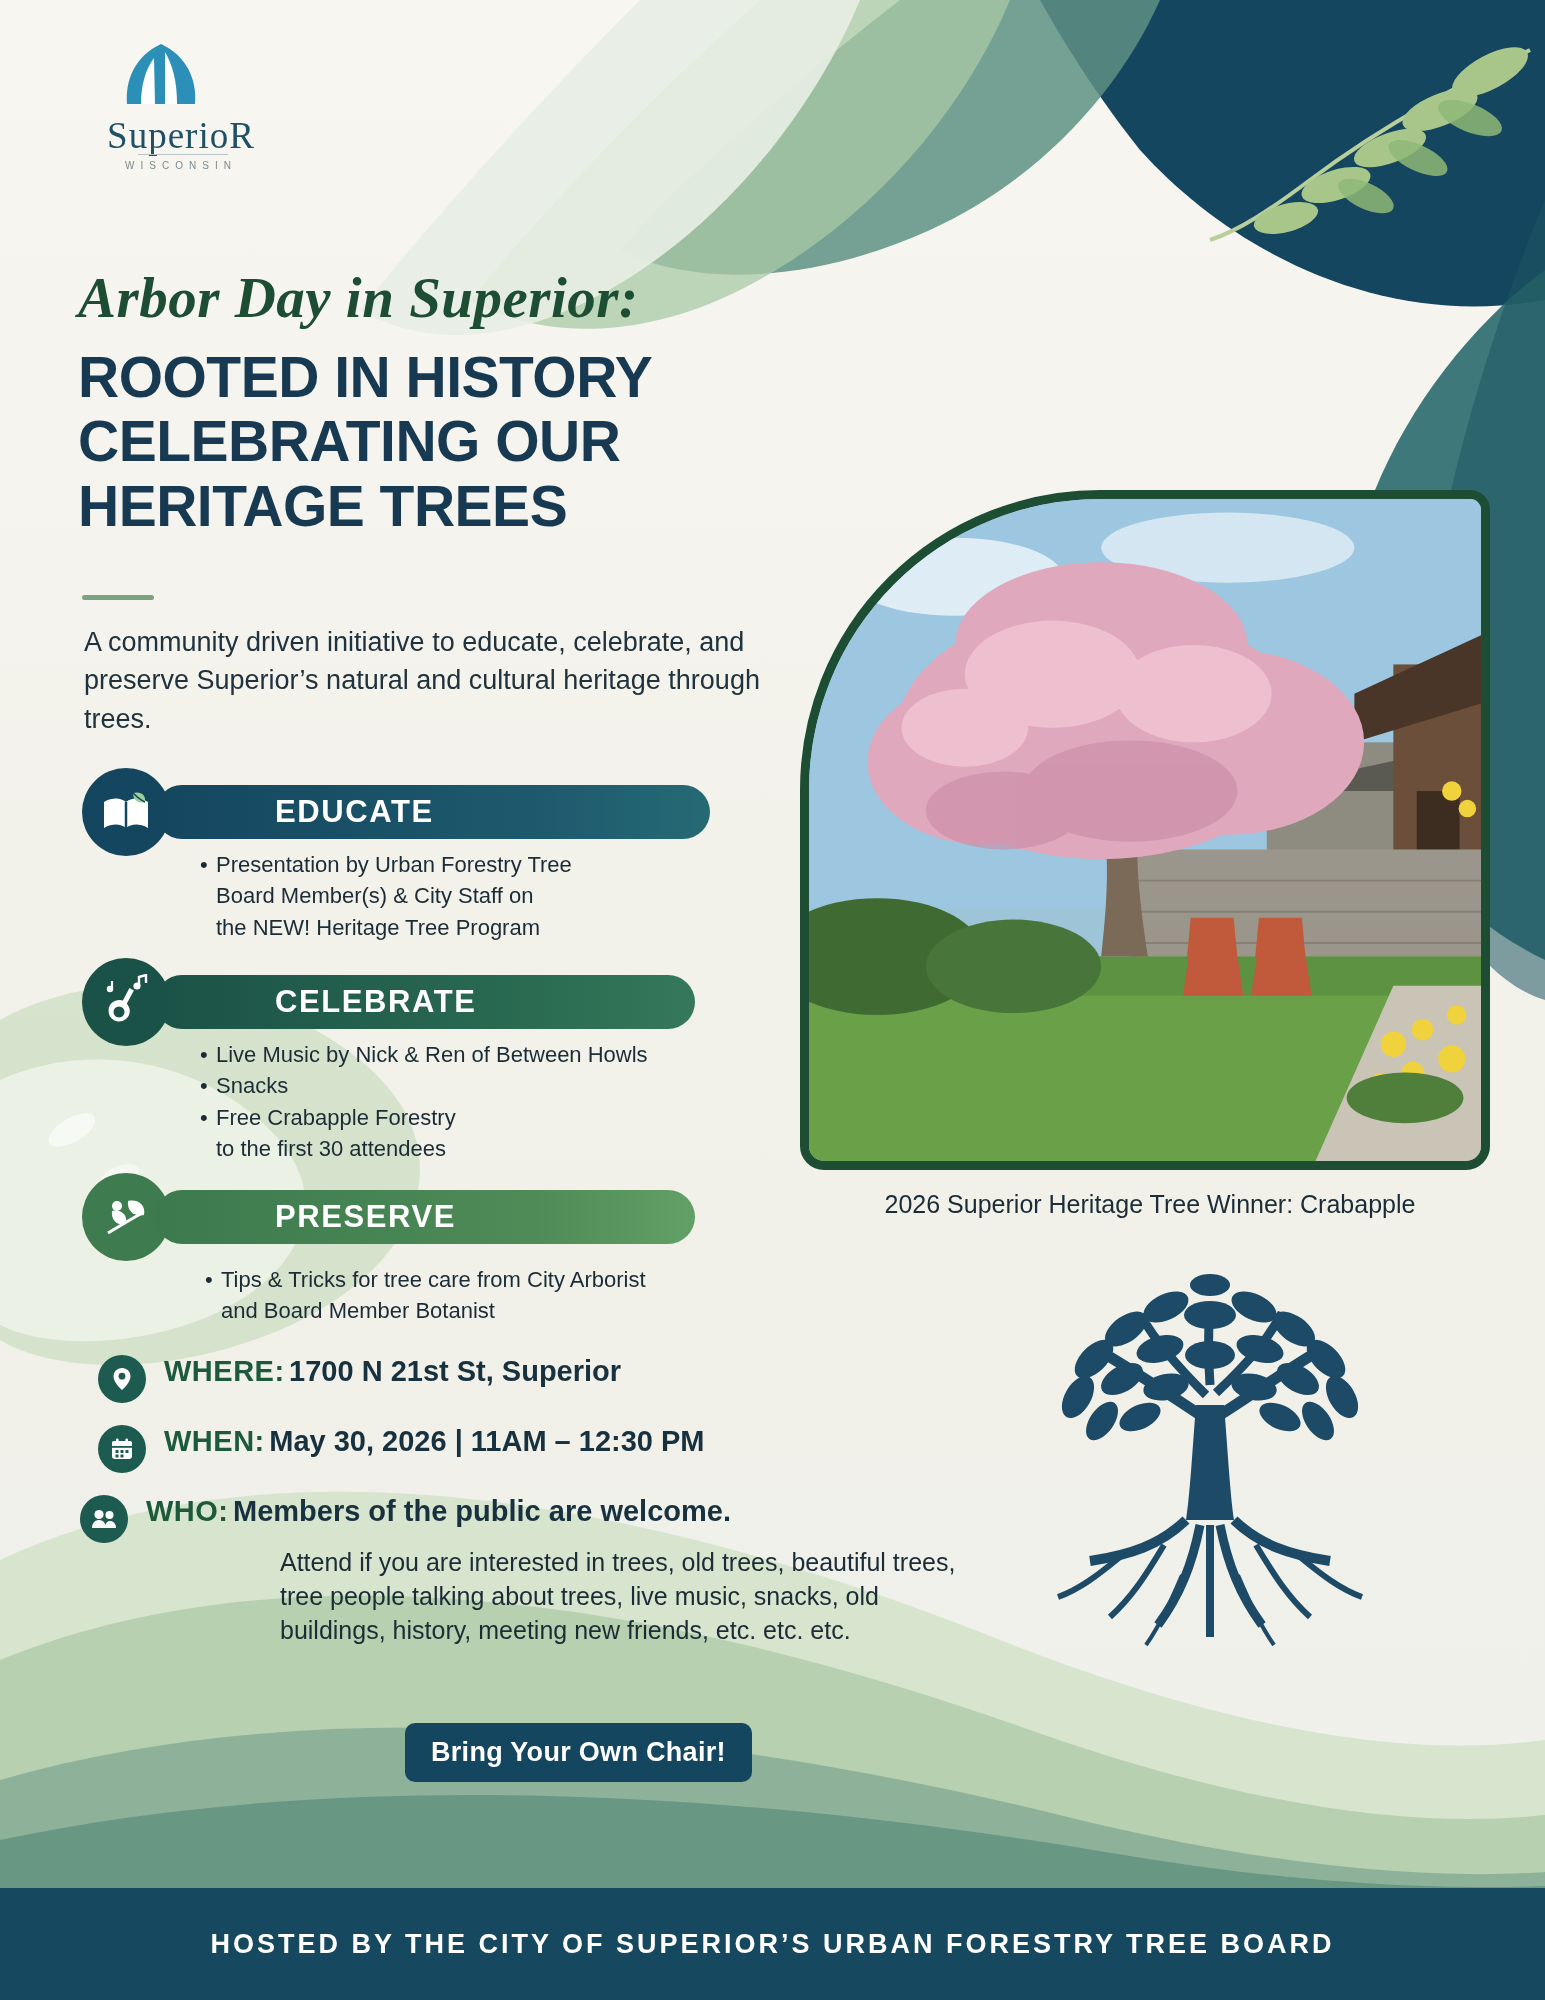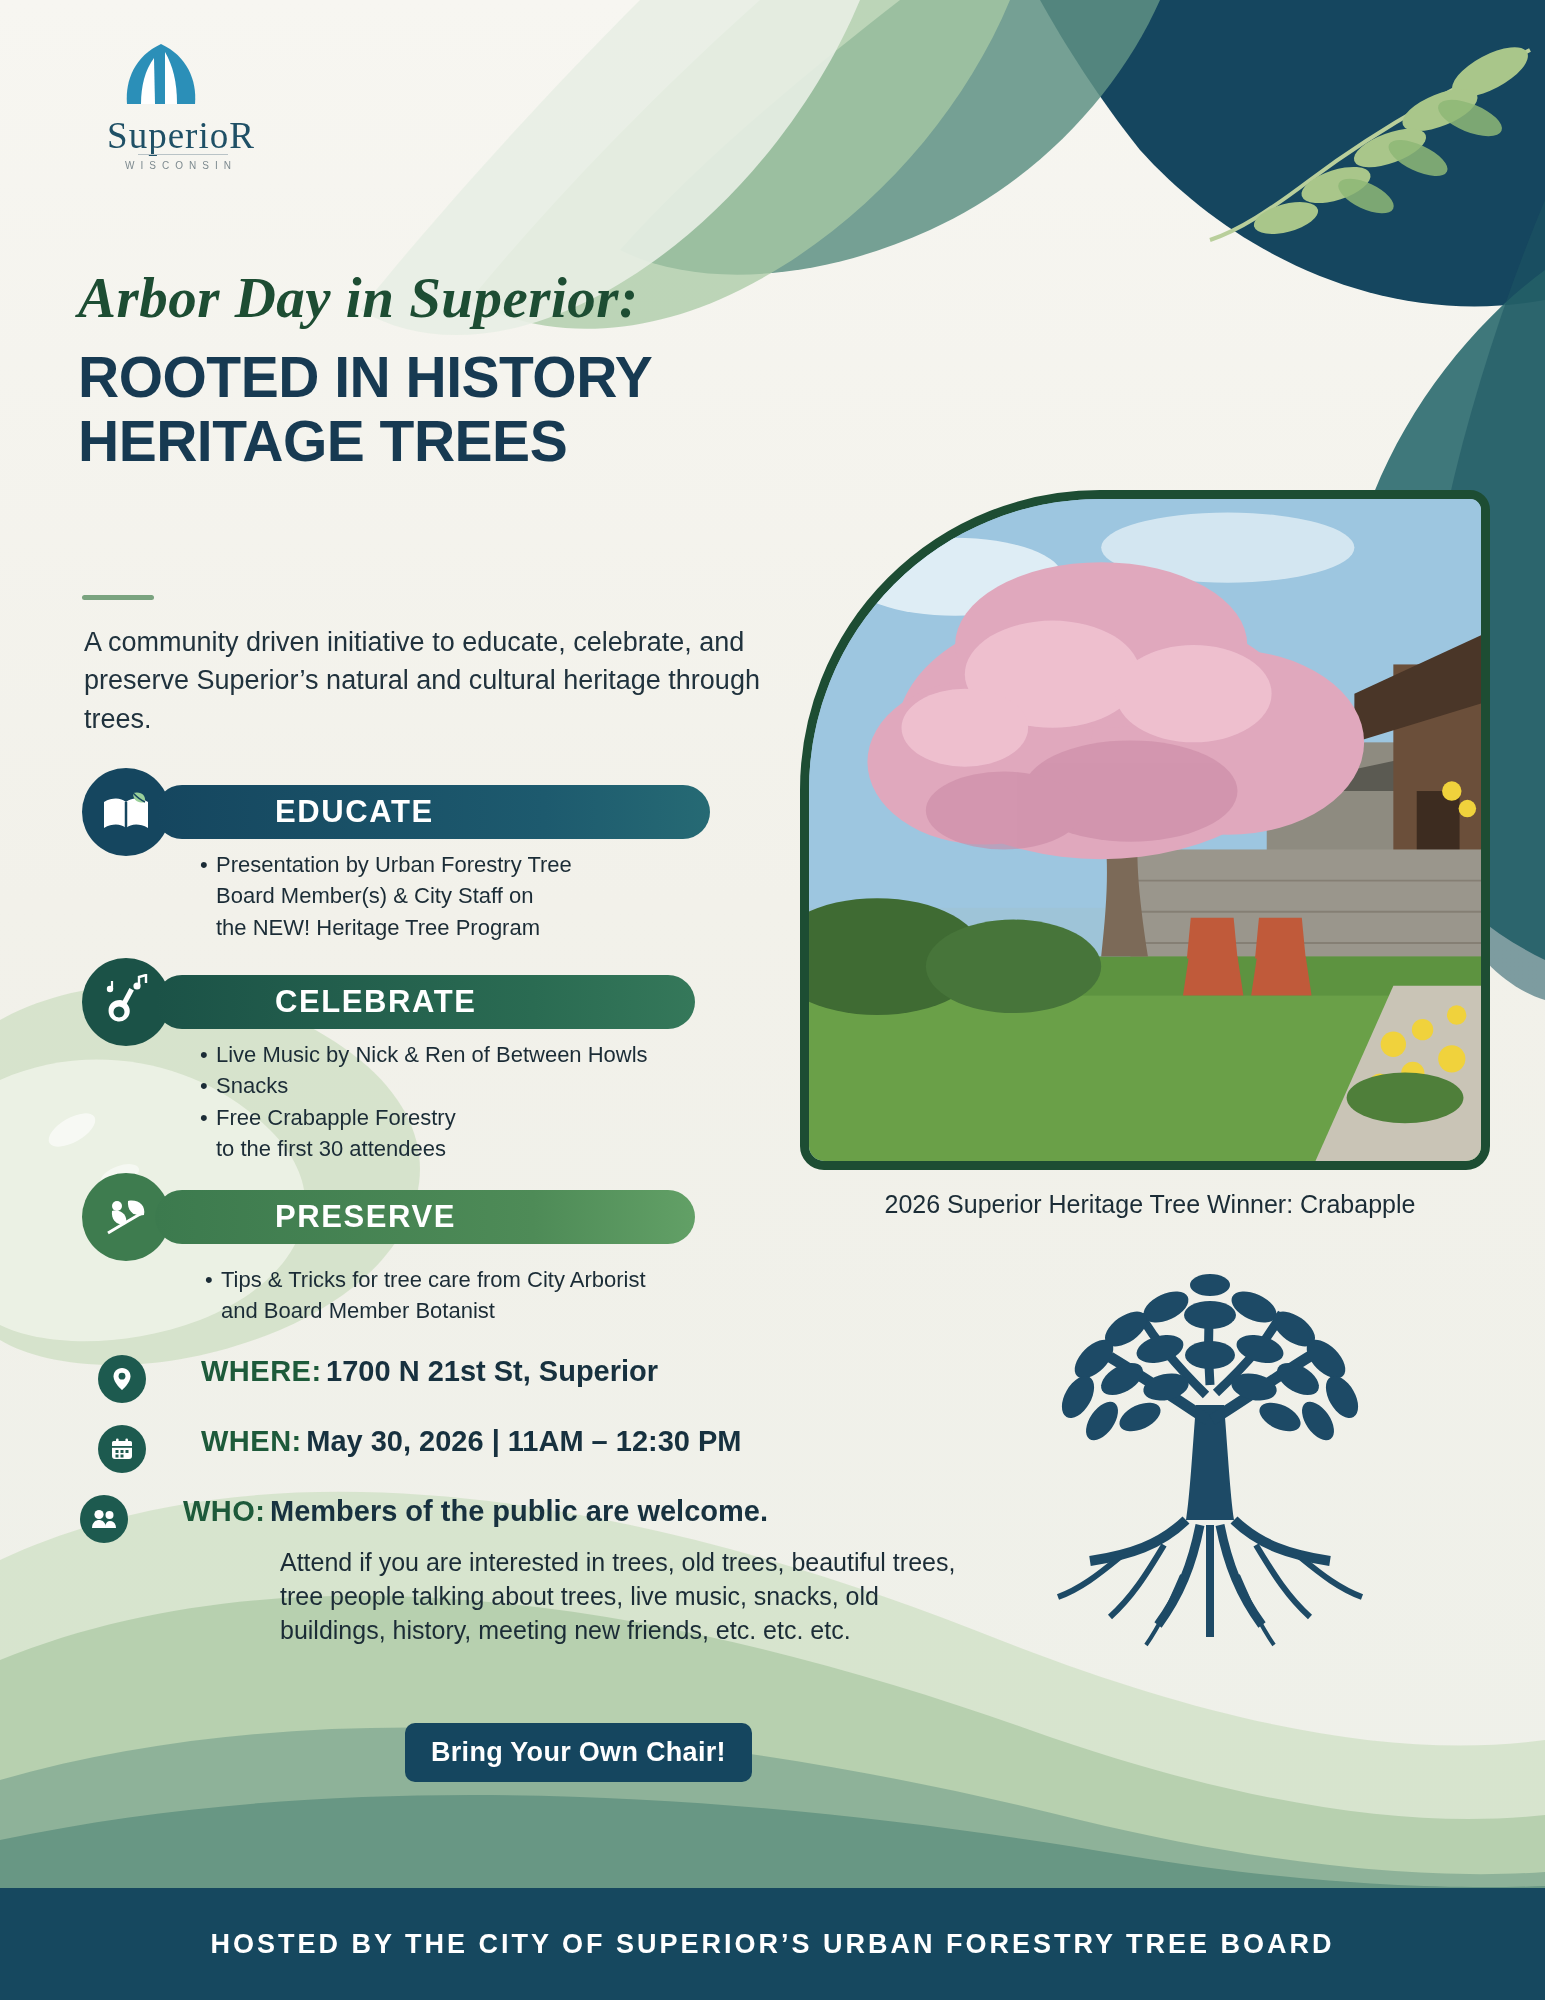--- a/index.html
+++ b/index.html
@@ -94,21 +94,21 @@
     overflow:hidden;
     box-sizing:border-box;
     background:#9ec4d8;
   }
   .photo-caption{
     position:absolute;left:800px;top:1190px;width:700px;
     text-align:center;font-size:25px;color:#1b2c36;
   }
 
   
-  .info-row{position:absolute;display:flex;align-items:flex-start;gap:37px;}
+  .info-row{position:absolute;display:flex;align-items:flex-start;}
   .info-icon{
     width:48px;height:48px;border-radius:50%;
     background:#1d5a4f;display:flex;align-items:center;justify-content:center;
     flex:0 0 48px;margin-right:18px;
   }
   .info-label{font-weight:bold;font-size:29px;color:#1d5a3a;letter-spacing:0.5px;}
   .info-value{font-weight:bold;font-size:29px;color:#17313f;}
   .r-where{left:98px;top:1355px;width:760px;}
   .r-when{left:98px;top:1425px;width:820px;}
   .r-who{left:80px;top:1495px;width:800px;}
@@ -188,20 +188,21 @@
       <path d="M44,10 C44,30 44,46 44,62 L56,62 C56,40 52,24 44,10 Z" fill="#ffffff"></path>
     </svg>
     <div class="logo-word">SuperioR</div>
     <div class="logo-rule"></div>
     <div class="logo-sub">WISCONSIN</div>
   </div>
 
   <div class="script-title">Arbor Day in Superior:</div>
   <div class="main-title">
     <div>ROOTED IN HISTORY</div>
+    <div>CELEBRATING OUR</div>
     <div>HERITAGE TREES</div>
   </div>
   <div class="title-rule"></div>
   <div class="intro">A community driven initiative to educate, celebrate, and preserve Superior’s natural and cultural heritage through trees.</div>
 
   <div class="sec-educate">
     <div class="pill-badge">
       <svg width="54" height="54" viewBox="0 0 54 54">
         <path d="M5,17 C14,12 22,13 27,17 C32,13 40,12 49,17 L49,43 C40,38 32,39 27,43 C22,39 14,38 5,43 Z" fill="#ffffff"></path>
         <path d="M27,17 L27,43" stroke="#15465f" stroke-width="2.5"></path>

